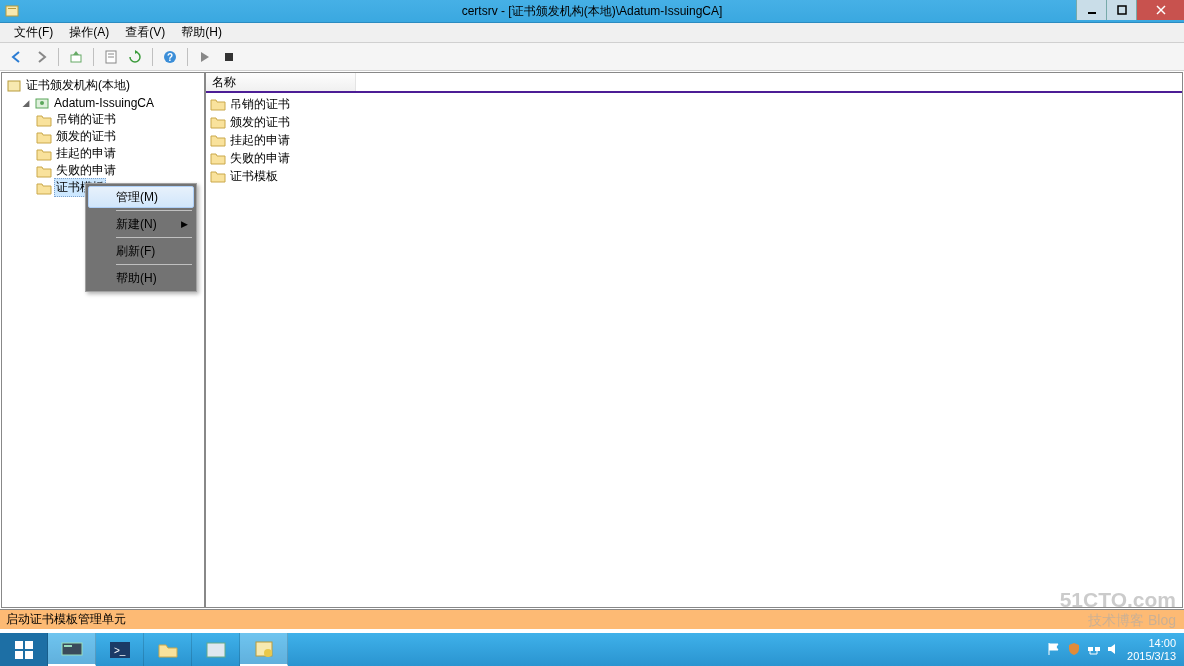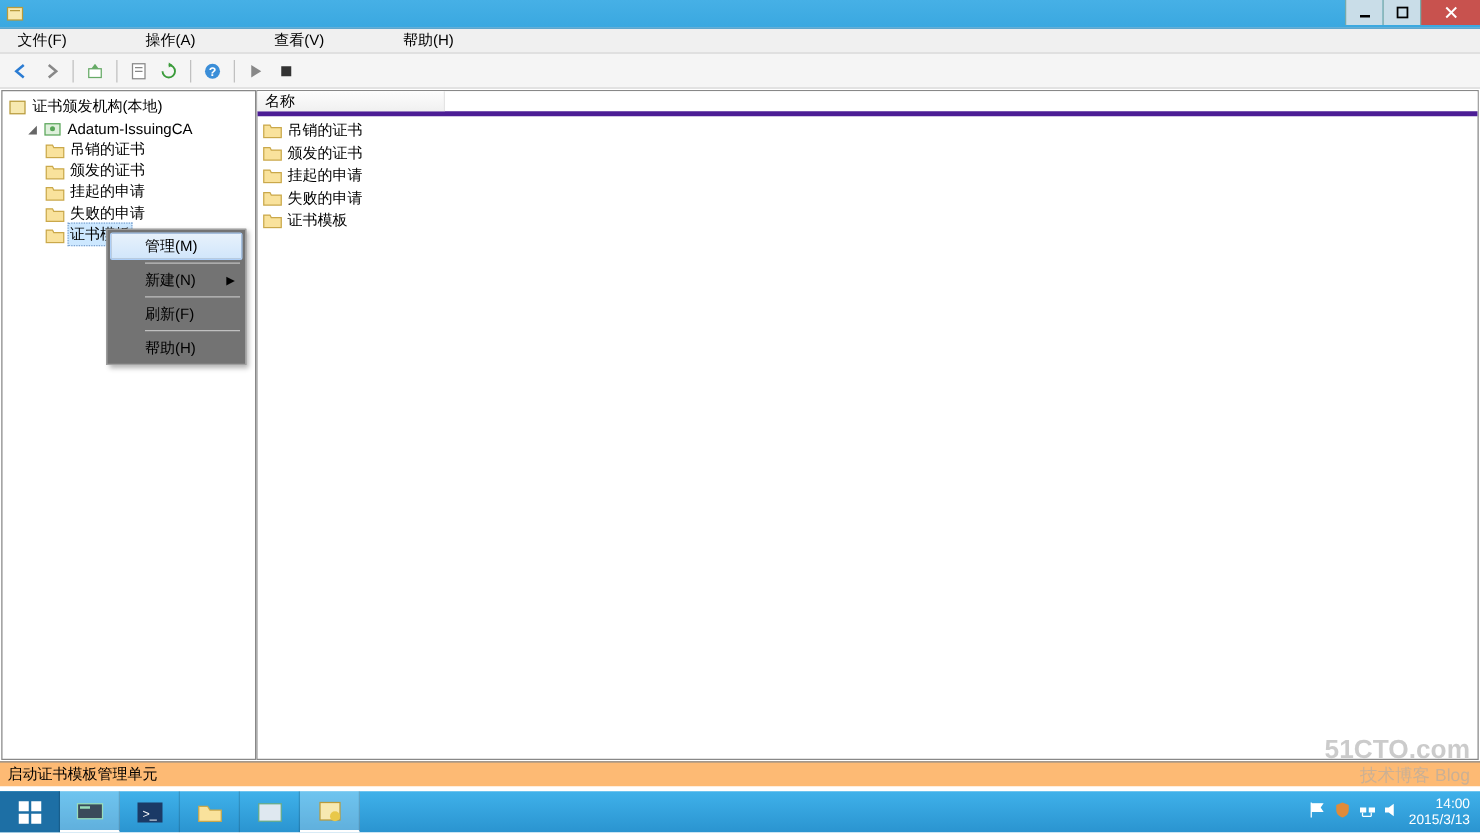--- a/index.html
+++ b/index.html
@@ -50,21 +50,20 @@
   .window-btn.close { background: #c8524e; width: 48px; color:#fff;}
   .window-btn svg { width: 10px; height: 10px; }
   
   .menubar {
     height: 20px;
     background: #f0f0f0;
     display: flex;
     align-items: center;
     padding: 0 6px;
     border-bottom: 1px solid #d0d0d0;
-    gap: 47px;
   }
   .menu-item {
     padding: 2px 8px;
     cursor: default;
   }
   
   .toolbar {
     height: 28px;
     background: #f5f5f5;
     display: flex;
@@ -99,21 +98,21 @@
   .list-panel {
     flex: 1;
     border: 1px solid #888;
     margin: 1px 1px 1px 0;
     background: #fff;
     display: flex;
     flex-direction: column;
   }
   .list-header {
     height: 20px;
-    border-bottom: 4px solid #4c1d95;
+    border-bottom: 2px solid #4c1d95;
     display: flex;
     align-items: center;
     background: #fff;
   }
   .list-header-col {
     padding: 2px 6px;
     border-right: 1px solid #e4e4e4;
     background: linear-gradient(#fdfdfd,#f0f0f0);
     height: 100%;
     display: flex;
@@ -245,20 +244,21 @@
 </head>
 <body>
 
 <div class="titlebar">
   <span class="titlebar-icon">
     <svg width="16" height="16">
         <rect x="2" y="3" width="12" height="10" fill="#f7e9b0" stroke="#b89b3c"></rect>
         <rect x="4" y="5" width="8" height="1" fill="#b89b3c"></rect>
       </svg>
   </span>
+  <span class="titlebar-title">certsrv - [证书颁发机构(本地)\Adatum-IssuingCA]</span>
   <div class="window-controls">
     <div class="window-btn">
       <svg viewBox="0 0 10 10">
           <line x1="1" y1="8" x2="9" y2="8" stroke="#000" stroke-width="2"></line>
         </svg>
     </div>
     <div class="window-btn">
       <svg viewBox="0 0 10 10">
           <rect x="1" y="1" width="8" height="8" fill="none" stroke="#000" stroke-width="1.5"></rect>
         </svg>

